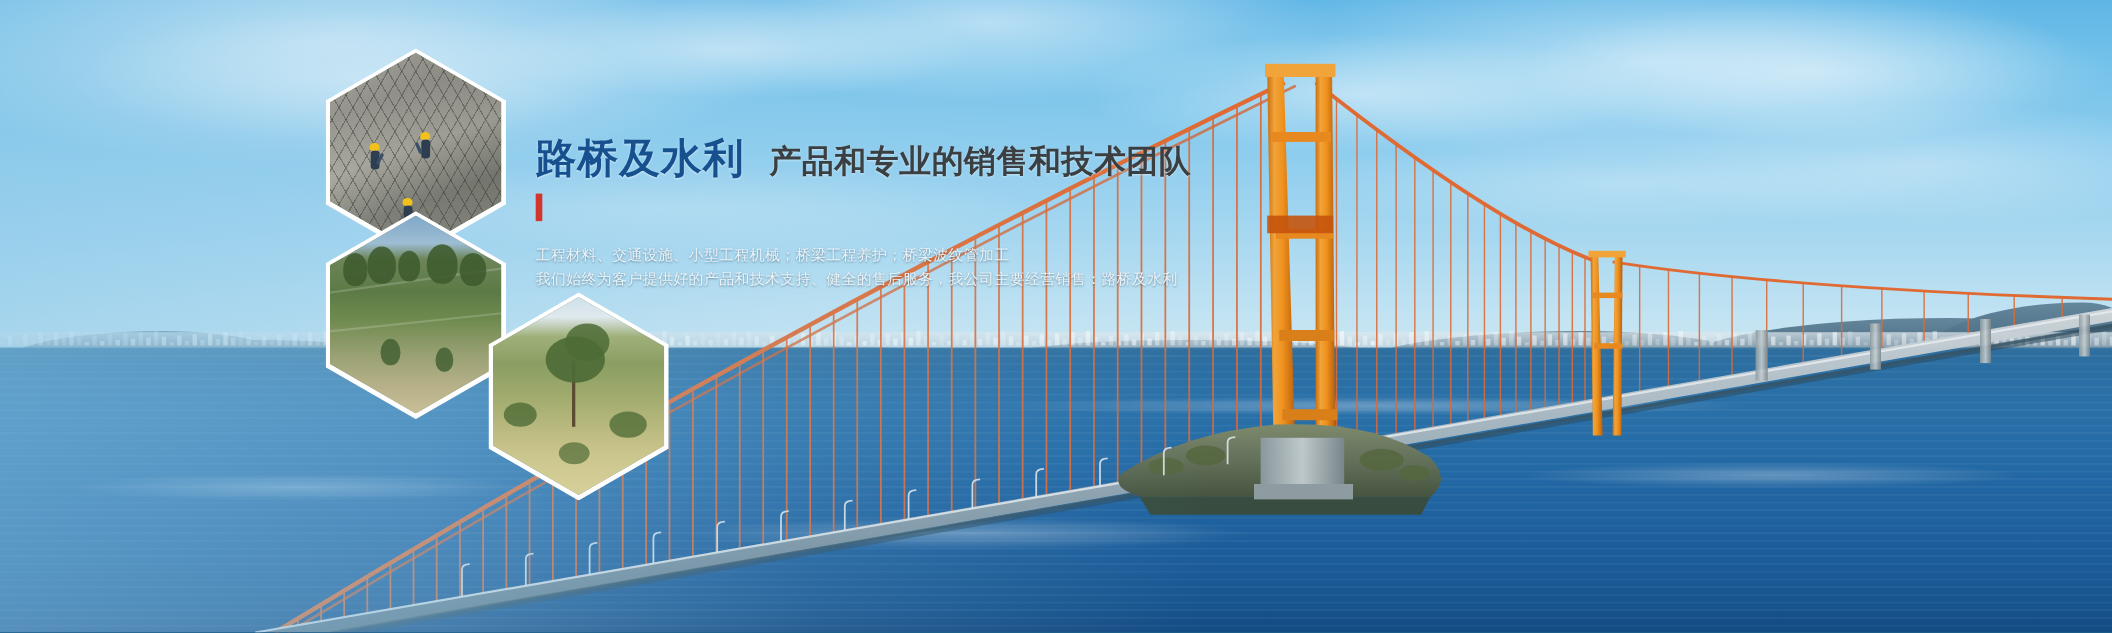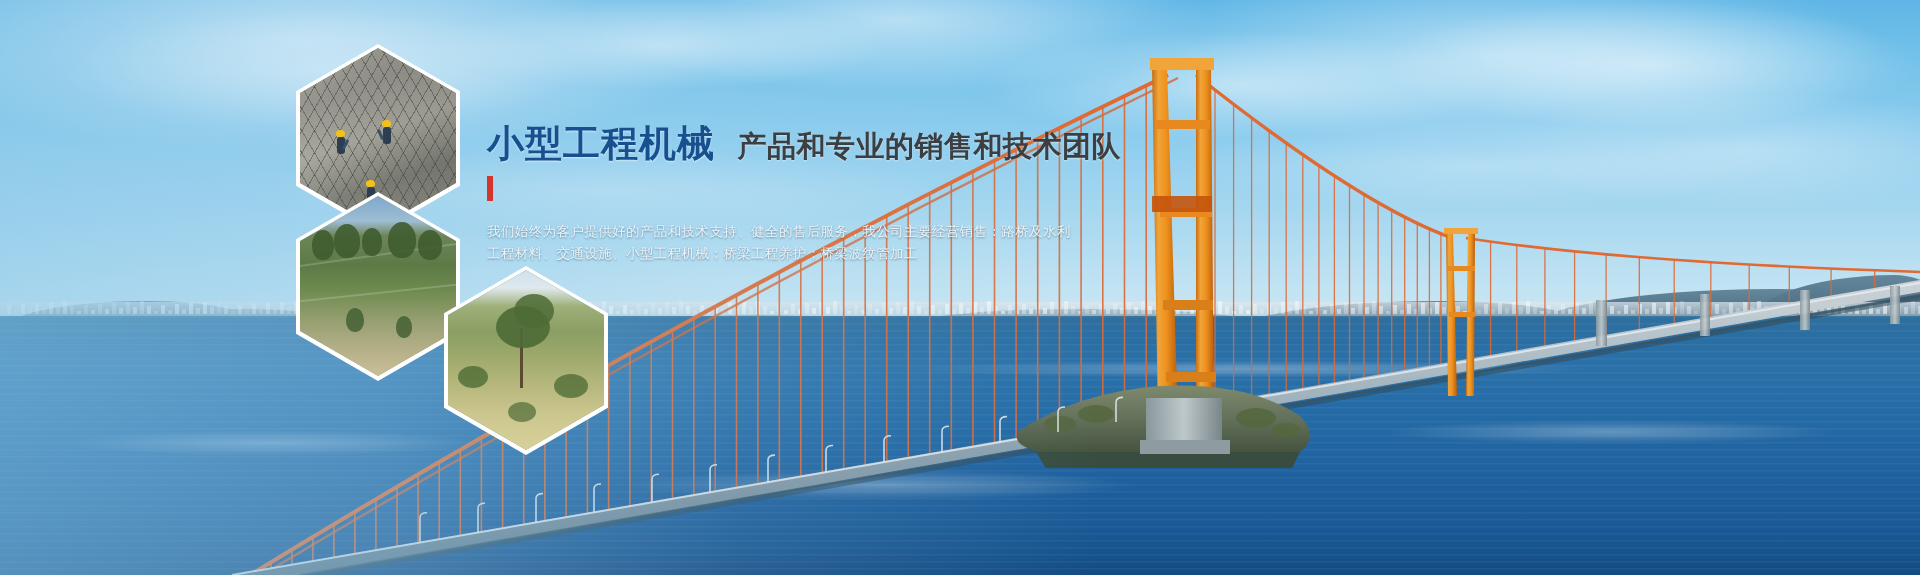--- a/index.html
+++ b/index.html
@@ -697,28 +697,28 @@
         <div class="bush" style="left:10px; top:96px; width:30px; height:22px; opacity:.8;"></div>
         <div class="bush" style="left:106px;top:104px; width:34px; height:24px; opacity:.78;"></div>
         <div class="bush" style="left:60px; top:132px; width:28px; height:20px; opacity:.7;"></div>
       </div>
     </div>
   </div>
 
   <div class="copy">
 
     <div class="headline">
-      <span class="h-blue">小型工程机械</span>
+      <span class="h-blue">路桥及水利</span>
       <span class="h-dark">产品和专业的销售和技术团队</span>
     </div>
 
     <div class="subline">
       <span class="accent-bar"></span>
     </div>
 
     <div class="desc">
+      <div>工程材料、交通设施、小型工程机械；桥梁工程养护；桥梁波纹管加工</div>
       <div>我们始终为客户提供好的产品和技术支持、健全的售后服务，我公司主要经营销售：路桥及水利</div>
-      <div>工程材料、交通设施、小型工程机械；桥梁工程养护；桥梁波纹管加工</div>
     </div>
 
   </div>
 
 </div>
 
 </body></html>

